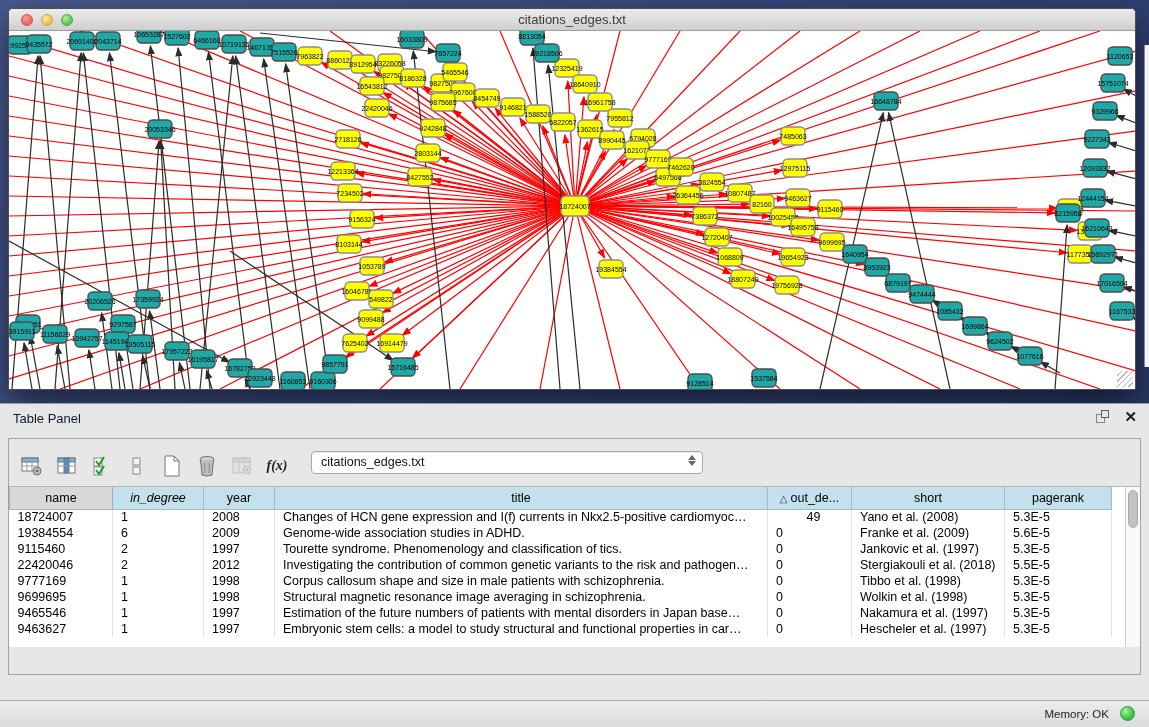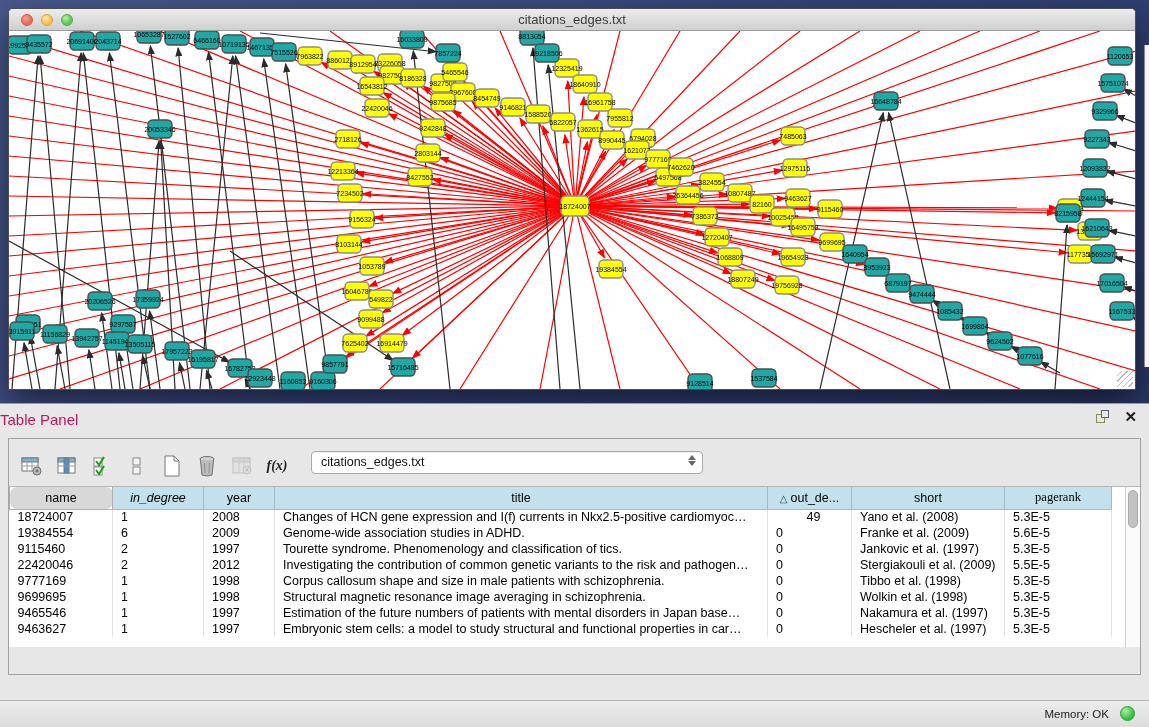--- a/index.html
+++ b/index.html
@@ -44,21 +44,21 @@
     position:absolute; right:0; top:45px; width:5px; height:322px;
     background:#f4f4f4; border-left:1px solid #8a8a8a;
   }
 
   
   #table-panel {
     position:absolute; left:0; top:403px; width:1149px; height:297px;
     background:#e7e7e7; border-top:1px solid #9b9b9b;
   }
   .panel-header { position:relative; height:30px; }
-  .panel-header .panel-title { position:absolute; left:0; top:7px; font-size:15px; color:#be185d; }
+  .panel-header .panel-title { position:absolute; left:13px; top:7px; font-size:13px; color:#0f172a; }
   .panel-header .hdr-icons { position:absolute; right:12px; top:6px; display:flex; gap:14px; align-items:center; }
   .float-icon { position:relative; width:14px; height:14px; }
   .float-icon .sq1 { position:absolute; left:0; top:4px; width:9px; height:9px; border:1.5px solid #8a8a55; background:#e7e7e7; }
   .float-icon .sq2 { position:absolute; left:5px; top:0; width:8px; height:8px; border:1.5px solid #55607a; background:#e7e7e7; }
   .close-icon { font-size:15px; font-weight:bold; color:#1c1c1c; line-height:14px; cursor:default; }
 
   .panel-box {
     position:absolute; left:8px; top:34px; width:1133px; height:237px;
     border:1px solid #a2a2a2; background:#e7e7e7;
   }
@@ -863,27 +863,27 @@
             <i class="up"></i>
             <i class="down"></i>
           </span>
       </div>
     </div>
 
     <div class="table-area">
       <table class="data" id="data-table">
         <thead>
             <tr id="table-head-row">
-              <th class="first" style="width: 103px; border-radius: 7px;">name</th>
+              <th class="first" style="width: 103px;">name</th>
               <th style="width: 91px; font-style: italic;">in_degree</th>
               <th style="width: 71px;">year</th>
               <th style="width: 493px;">title</th>
               <th style="width: 84px;"><span class="sort-glyph">△</span>out_de...</th>
               <th style="width: 153px;">short</th>
-              <th style="width: 107px; font-family: Liberation Serif, serif;">pagerank</th>
+              <th style="width: 107px;">pagerank</th>
             </tr>
           </thead>
         <tbody id="table-body">
             <tr>
               <td style="width: 103px;">18724007</td>
               <td style="width: 91px;">1</td>
               <td style="width: 71px;">2008</td>
               <td style="width: 493px;">Changes of HCN gene expression and I(f) currents in Nkx2.5-positive cardiomyoc…</td>
               <td style="width: 84px; text-align: center;">49</td>
               <td style="width: 153px;">Yano et al. (2008)</td>
@@ -906,21 +906,21 @@
               <td style="width: 84px;">0</td>
               <td style="width: 153px;">Jankovic et al. (1997)</td>
               <td style="width: 107px;">5.3E-5</td>
             </tr>
             <tr>
               <td style="width: 103px;">22420046</td>
               <td style="width: 91px;">2</td>
               <td style="width: 71px;">2012</td>
               <td style="width: 493px;">Investigating the contribution of common genetic variants to the risk and pathogen…</td>
               <td style="width: 84px;">0</td>
-              <td style="width: 153px;">Stergiakouli et al. (2009)</td>
+              <td style="width: 153px;">Stergiakouli et al. (2018)</td>
               <td style="width: 107px;">5.5E-5</td>
             </tr>
             <tr>
               <td style="width: 103px;">9777169</td>
               <td style="width: 91px;">1</td>
               <td style="width: 71px;">1998</td>
               <td style="width: 493px;">Corpus callosum shape and size in male patients with schizophrenia.</td>
               <td style="width: 84px;">0</td>
               <td style="width: 153px;">Tibbo et al. (1998)</td>
               <td style="width: 107px;">5.3E-5</td>

